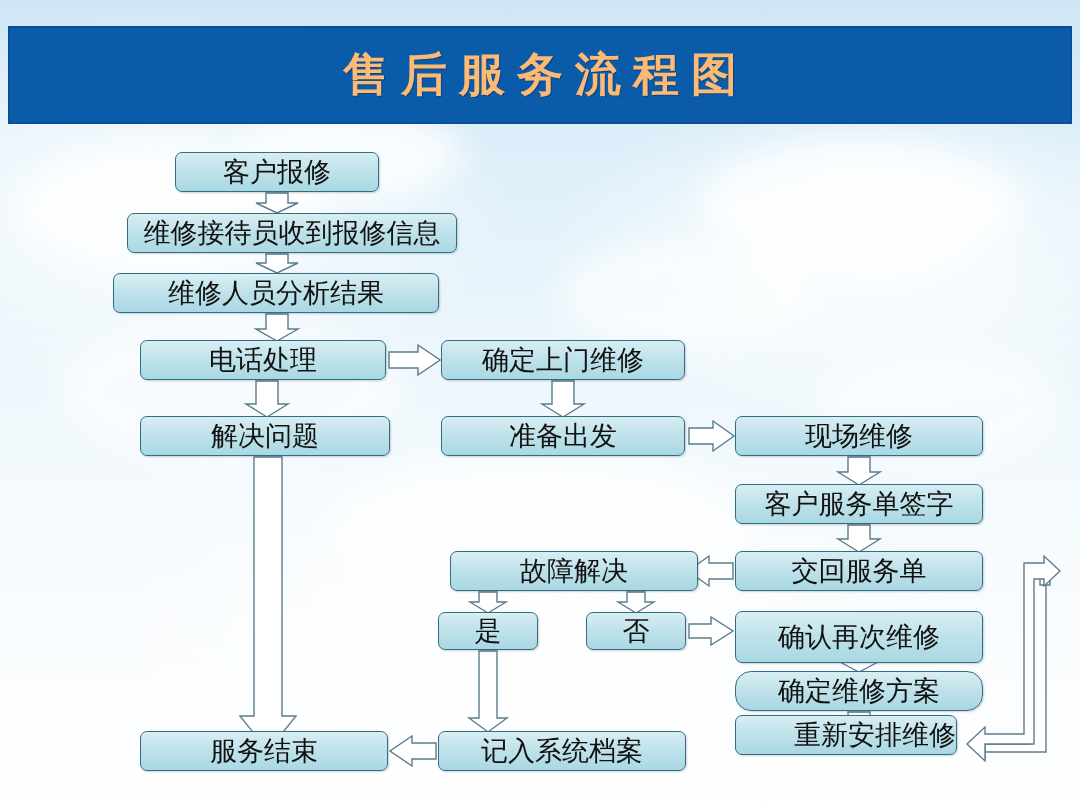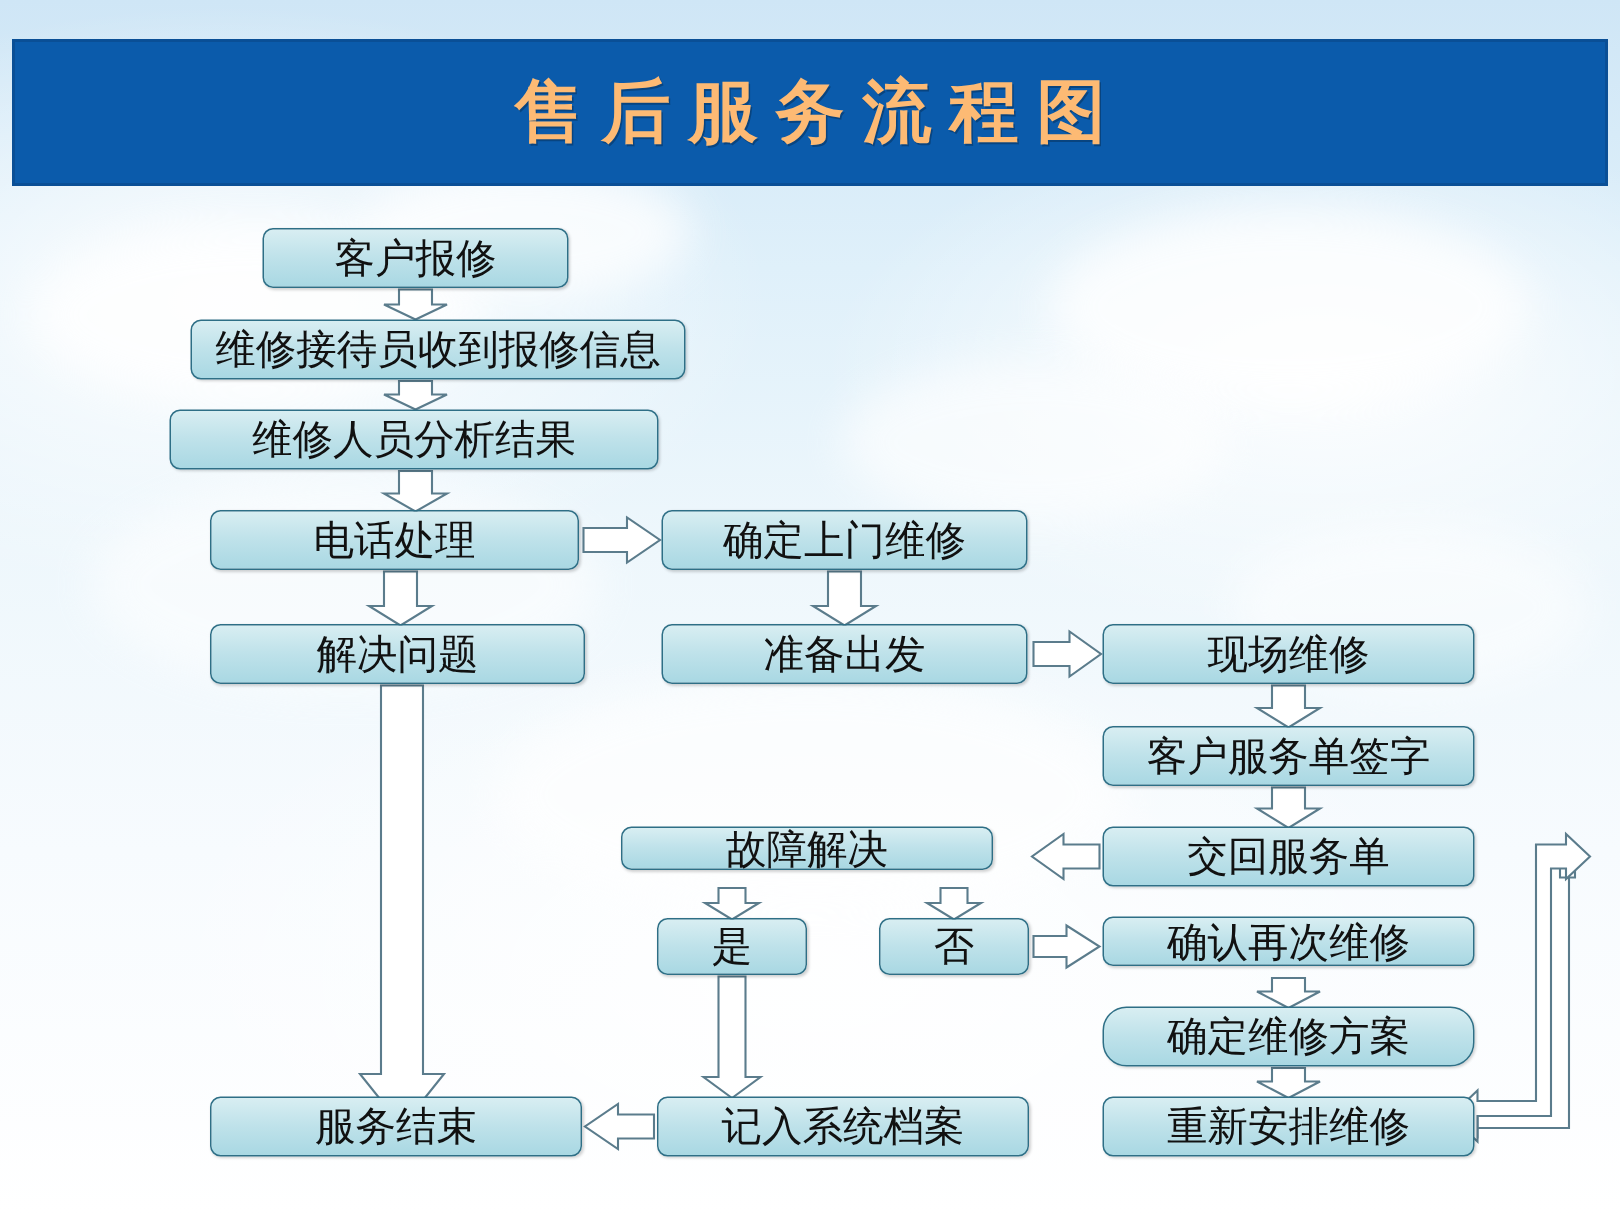--- a/index.html
+++ b/index.html
@@ -176,36 +176,36 @@
     </div>
   <div class="node" style="left:735px; top:416px; width:248px; height:40px;">
       <span>现场维修</span>
     </div>
   <div class="node" style="left:735px; top:484px; width:248px; height:40px;">
       <span>客户服务单签字</span>
     </div>
   <div class="node" style="left:735px; top:551px; width:248px; height:40px;">
       <span>交回服务单</span>
     </div>
-  <div class="node" style="left:414px; top:551px; width:248px; height:29px;">
+  <div class="node" style="left:450px; top:551px; width:248px; height:40px;">
       <span>故障解决</span>
     </div>
   <div class="node" style="left:438px; top:612px; width:100px; height:38px;">
       <span>是</span>
     </div>
   <div class="node" style="left:586px; top:612px; width:100px; height:38px;">
       <span>否</span>
     </div>
-  <div class="node" style="left:735px; top:611px; width:248px; height:33px;">
+  <div class="node" style="left:735px; top:611px; width:248px; height:52px;">
       <span>确认再次维修</span>
     </div>
   <div class="node" style="left:735px; top:671px; width:248px; height:40px;border-radius:16px;">
       <span>确定维修方案</span>
     </div>
-  <div class="node" style="left:735px; top:731px; width:248px; height:40px;">
+  <div class="node" style="left:735px; top:715px; width:222px; height:40px;justify-content:flex-end;">
       <span>重新安排维修</span>
     </div>
   <div class="node" style="left:438px; top:731px; width:248px; height:40px;">
       <span>记入系统档案</span>
     </div>
   <div class="node" style="left:140px; top:731px; width:248px; height:40px;">
       <span>服务结束</span>
     </div>
 
 </div>

